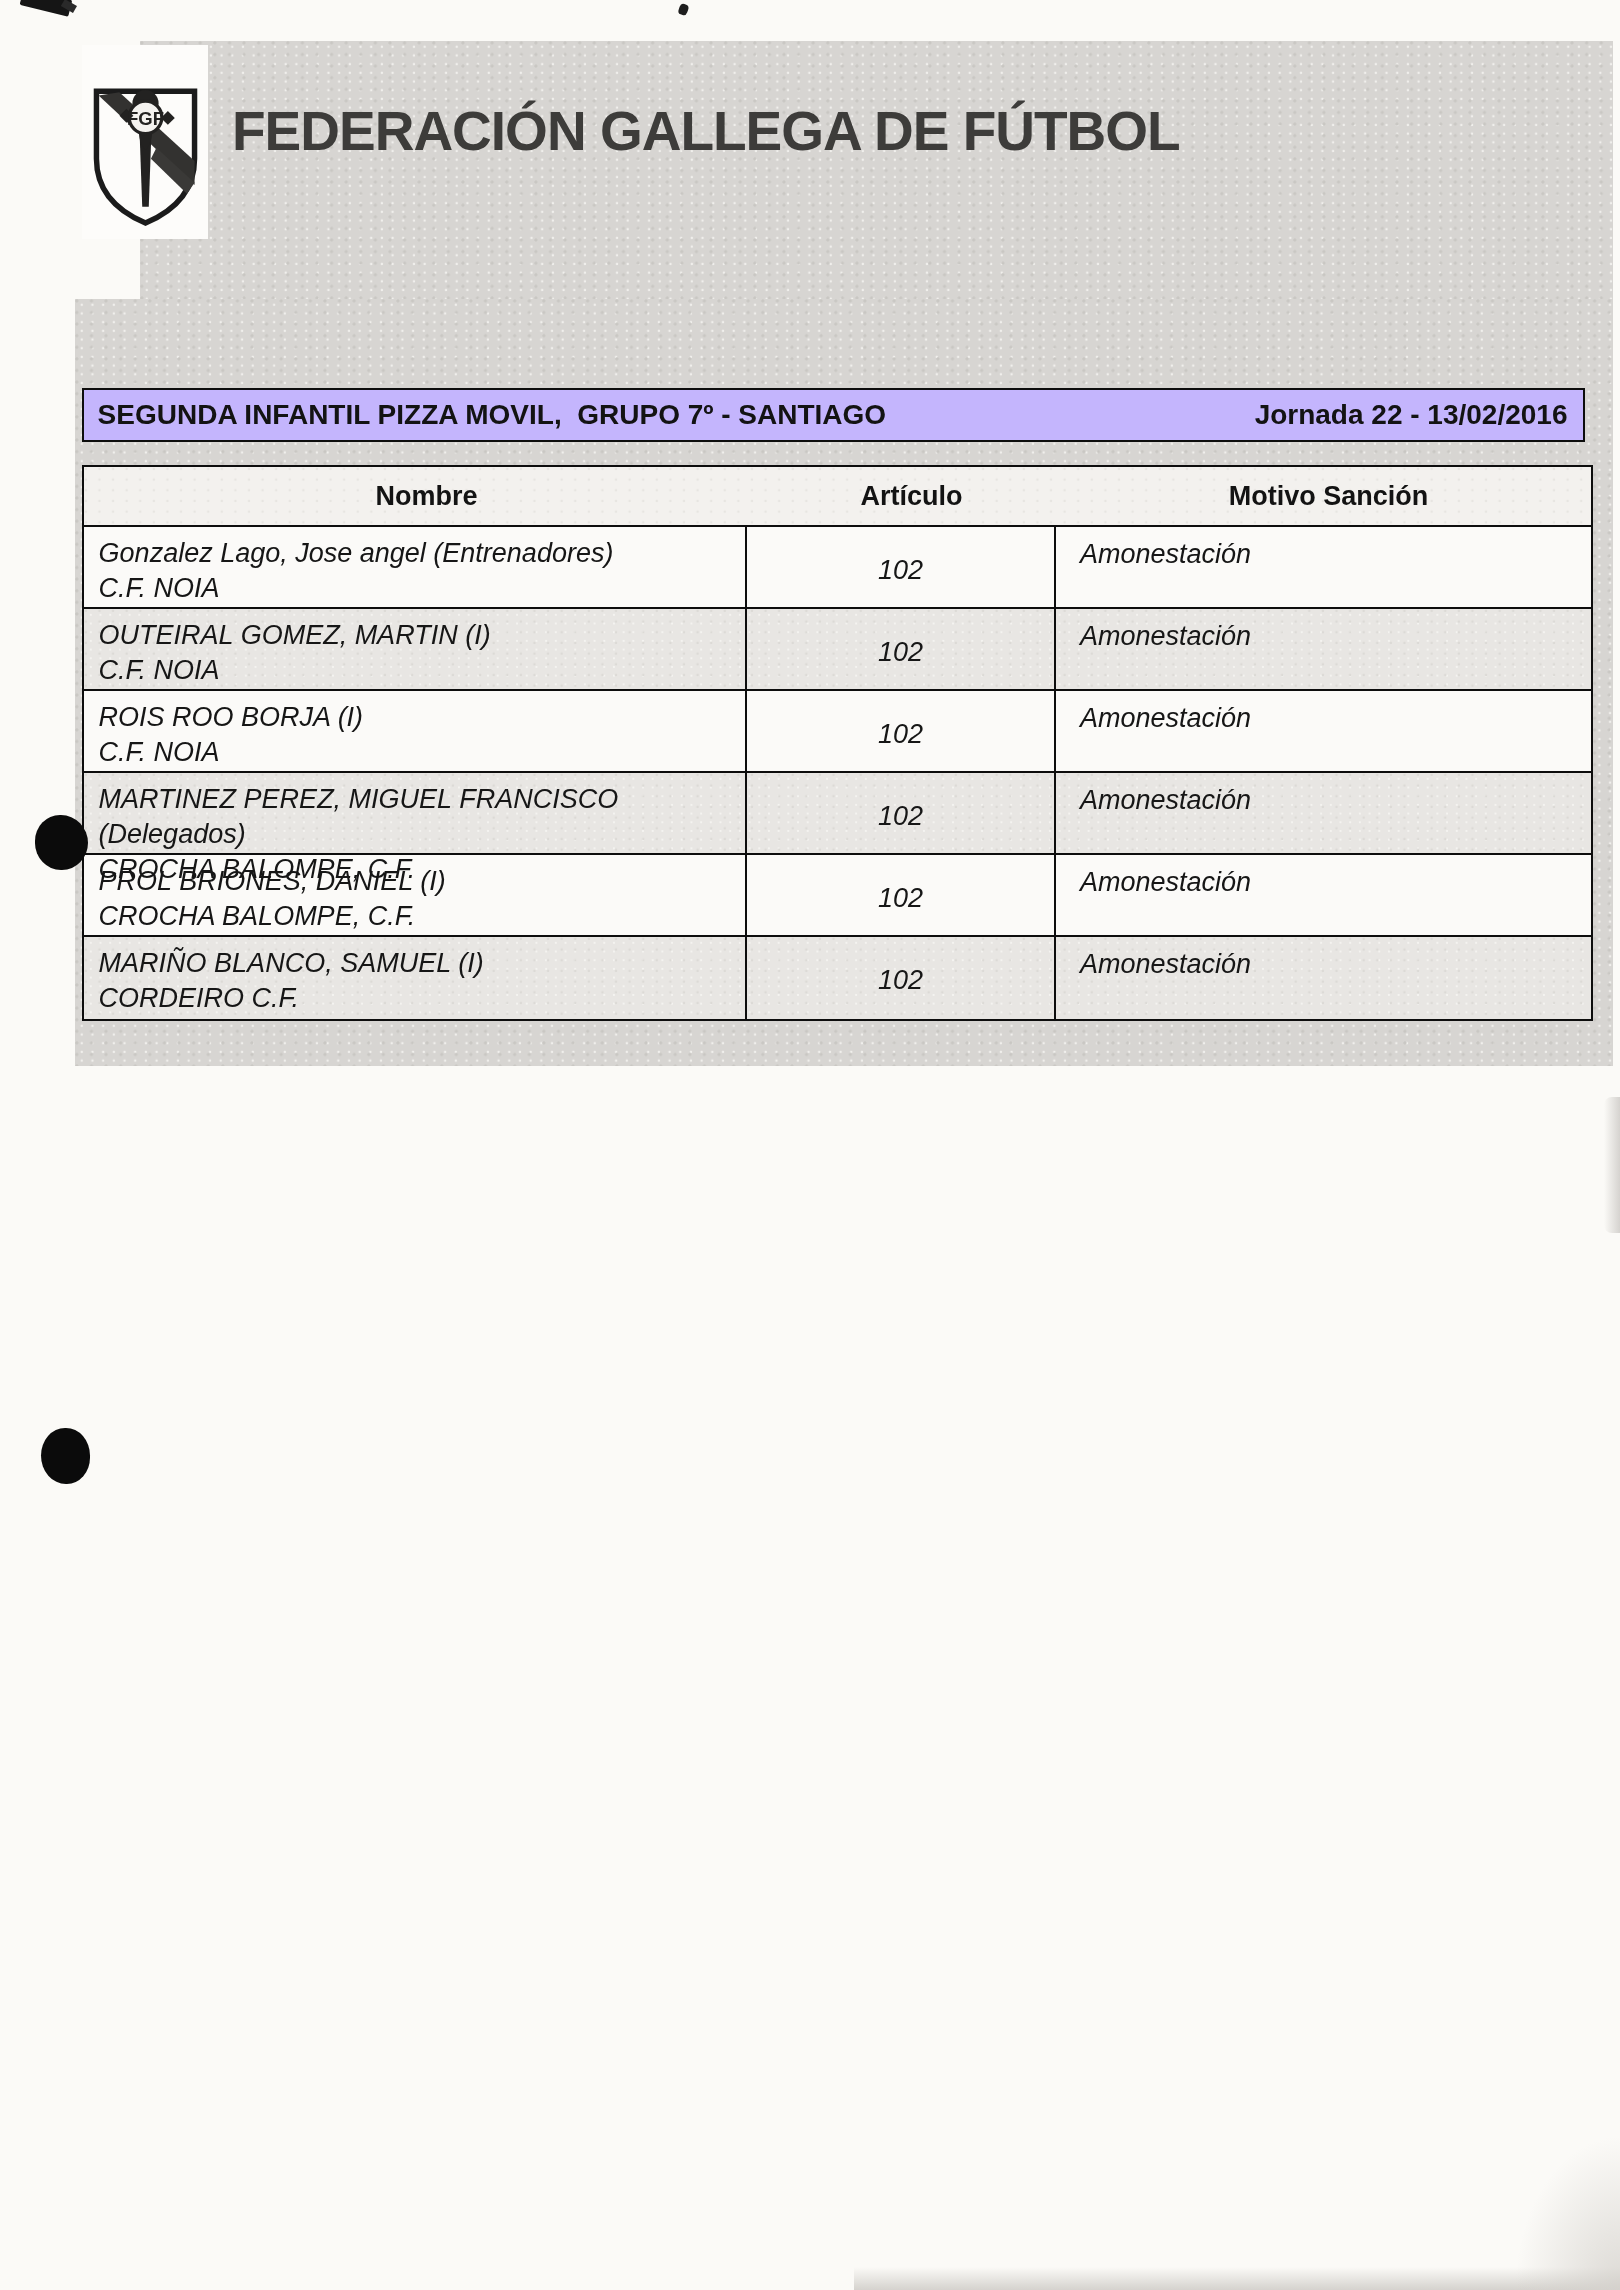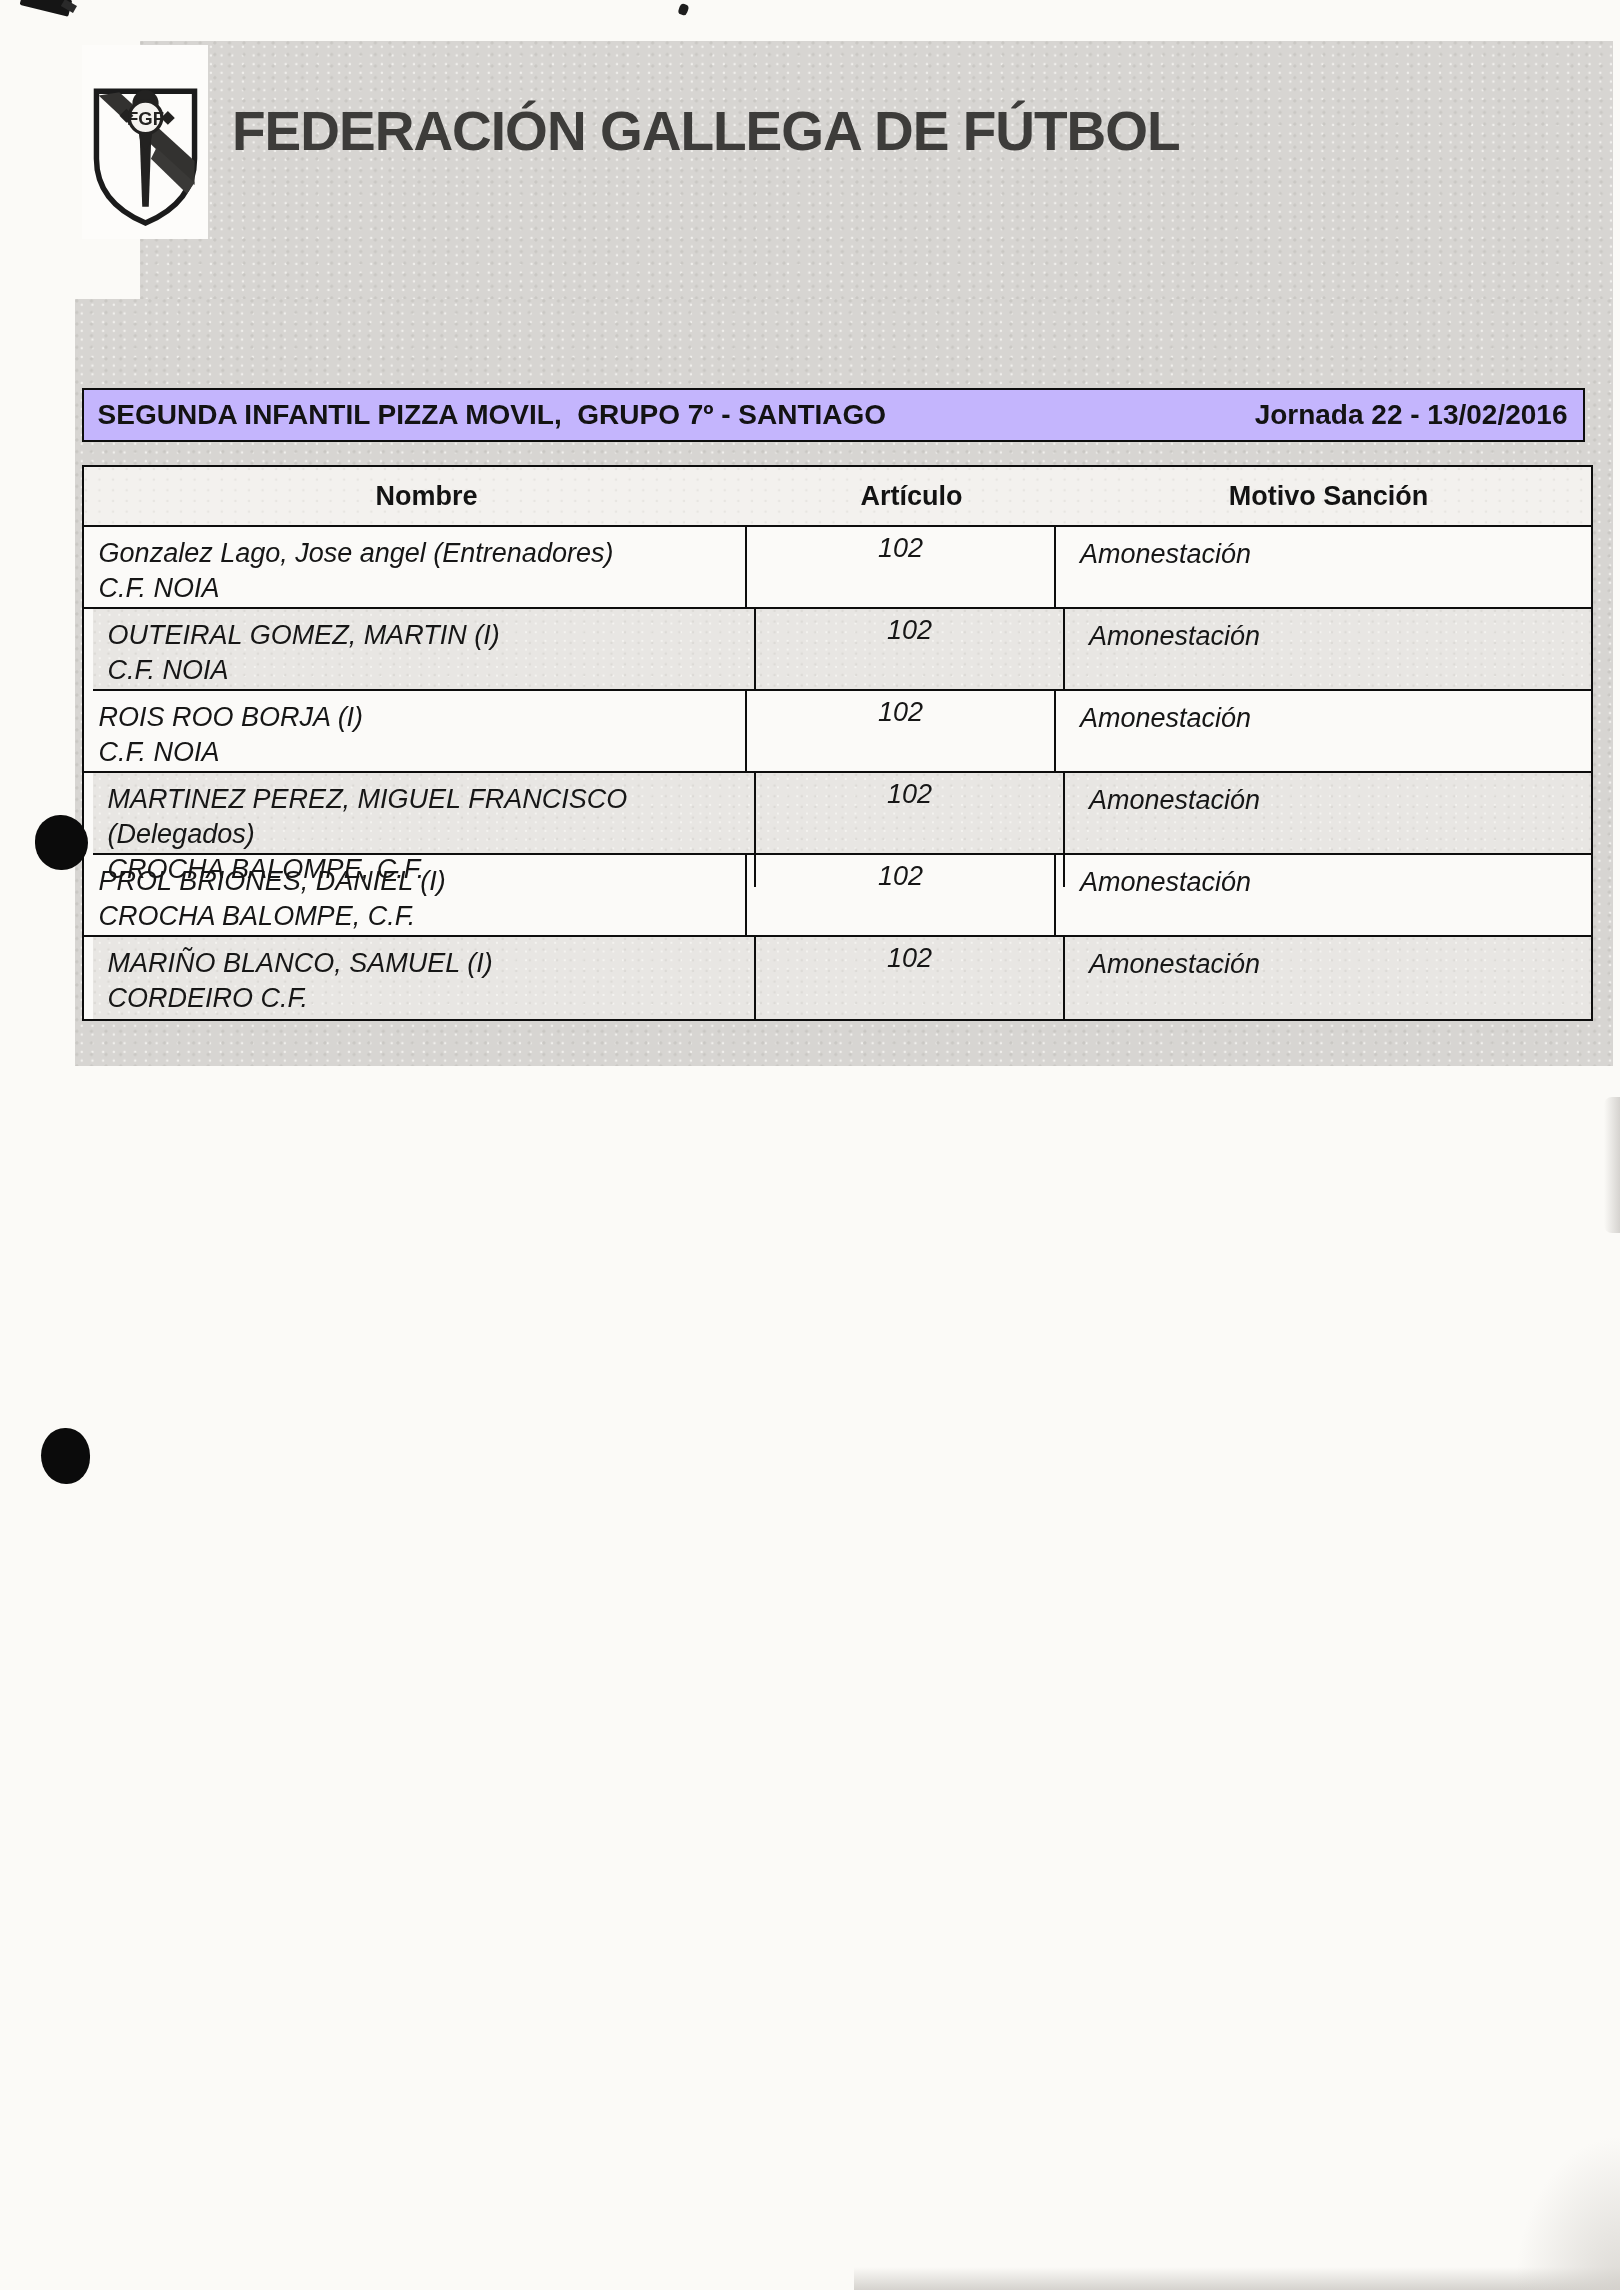--- a/index.html
+++ b/index.html
@@ -77,27 +77,26 @@
   }
   .trow.row-last { border-bottom:none; }
   .row-plain  { background:#fbfaf8; }
   .row-shaded {
     background-color:#e8e6e3;
     background-image:
       radial-gradient(circle at 1.9px 1.9px, #dcdad6 1.2px, transparent 1.6px),
       radial-gradient(circle at 1.9px 1.9px, #f4f3f0 1px, transparent 1.5px);
     background-size:13.6px 10.7px, 9.7px 8.7px;
     background-position:0 0, 4.9px 3.9px;
-    margin-left:9px;
   }
   .cell { font-size:27px; color:#161616;font-style:italic; }
   .cell.name-cell { padding:8.7px 9.7px 0 14.6px; line-height:35px; }
   .cell.name-cell .club { display:block; }
   .cell.article-cell {
-    text-align:center; padding-top:6px;
+    text-align:center; padding-top:28px;
     border-left:2.9px solid #0d0d0d;
   }
   .cell.reason-cell {
     padding:11.6px 0 0 24px;
     border-left:2.9px solid #0d0d0d;
   }
 
   
   .hole-punch-1 { position:absolute; left:35px; top:815px; width:53px; height:55px;
     background:#0b0b0b; border-radius:48% 52% 50% 50%; }

